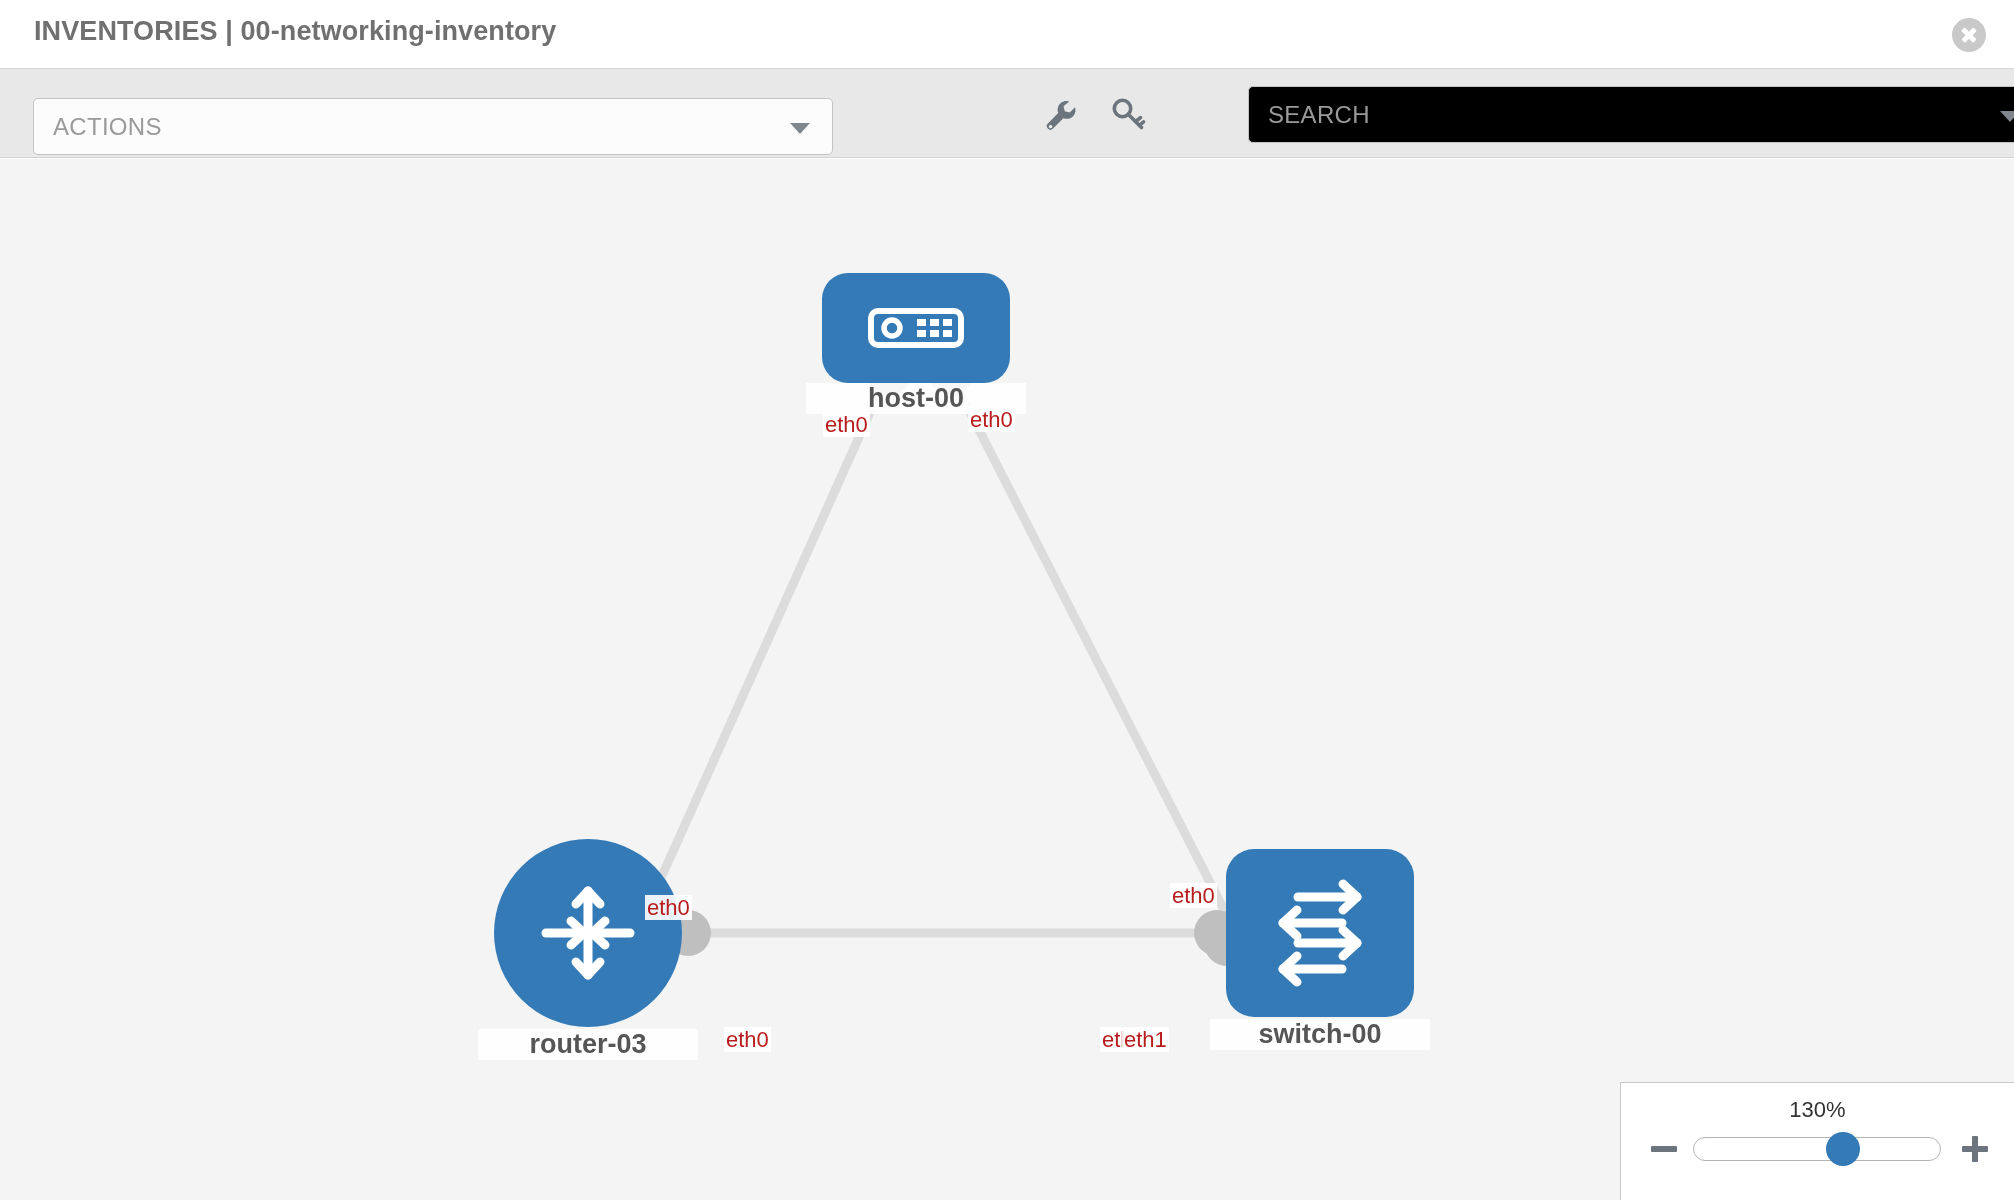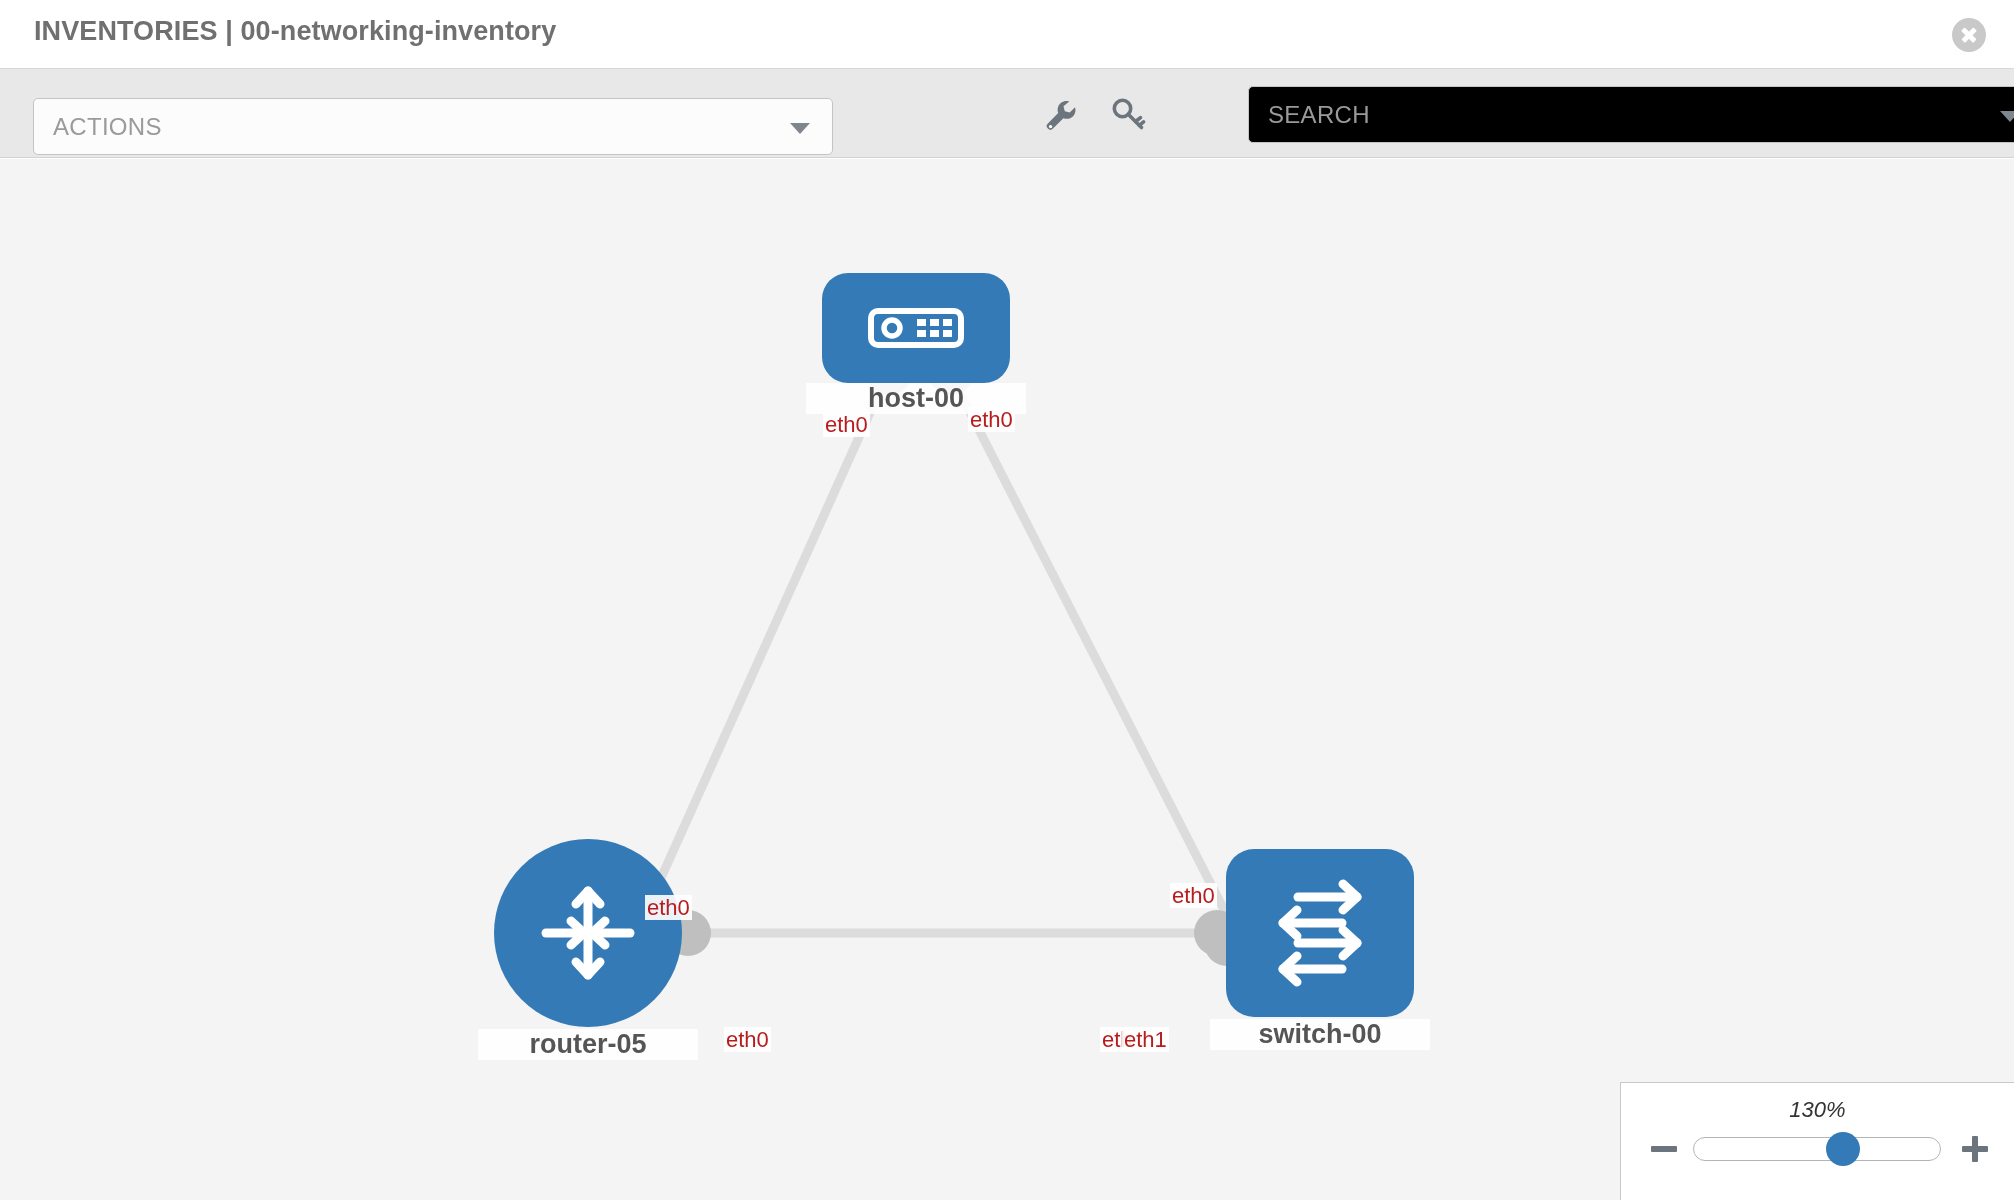--- a/index.html
+++ b/index.html
@@ -225,21 +225,20 @@
   .zoom-panel {
     position: absolute;
     left: 1620px;
     top: 1082px;
     width: 394px;
     height: 118px;
     background: #ffffff;
     border: 1px solid #c9c9c9;
     border-right: none;
     border-bottom: none;
-    font-style: italic;
   }
   .zoom-value {
     position: absolute;
     top: 14px;
     left: 0; right: 0;
     text-align: center;
     font-size: 22px;
     color: #333333;
   }
   .zoom-minus, .zoom-plus {
@@ -369,21 +368,21 @@
             <path d="M42 83 L54 96 L66 83"></path>
 
             <path d="M12 54 L50 54"></path>
             <path d="M37 42 L50 54 L37 66"></path>
 
             <path d="M96 54 L58 54"></path>
             <path d="M71 42 L58 54 L71 66"></path>
           </g>
         </svg>
       </div>
-      <div class="node-label" style="left:-16px; top:190px; width:220px;">router-05</div>
+      <div class="node-label" style="left:-16px; top:190px; width:220px;">router-03</div>
     </div>
 
     <div class="node" id="node-switch" style="left:1210px; top:690px; width:188px; height:168px;margin-left:16px;">
       <div class="node-shape">
         <svg width="110" height="108" viewBox="0 0 110 108" xmlns="http://www.w3.org/2000/svg">
           <g fill="none" stroke="#ffffff" stroke-width="9" stroke-linecap="round" stroke-linejoin="round">
 
             <path d="M33 18 L92 18"></path>
             <path d="M78 5 L92 18 L78 31"></path>
 

